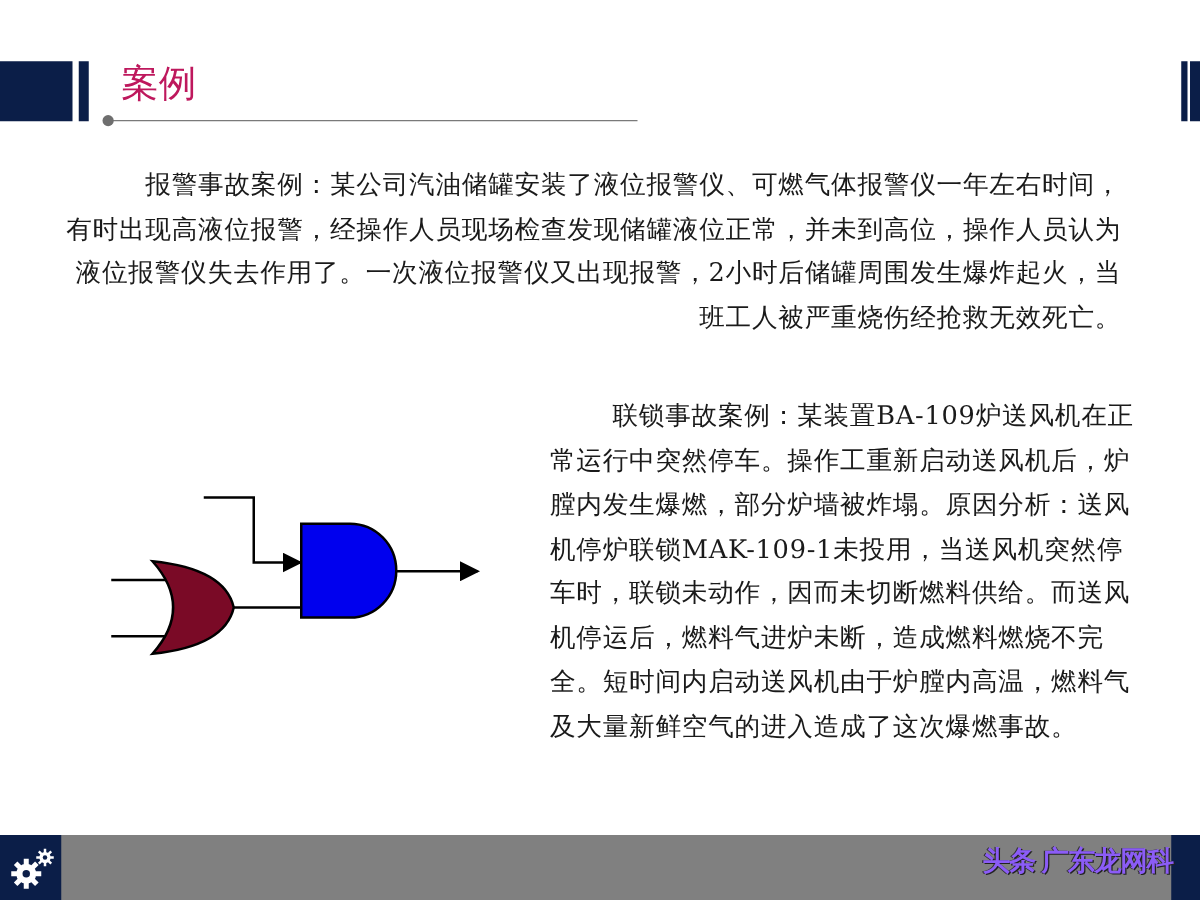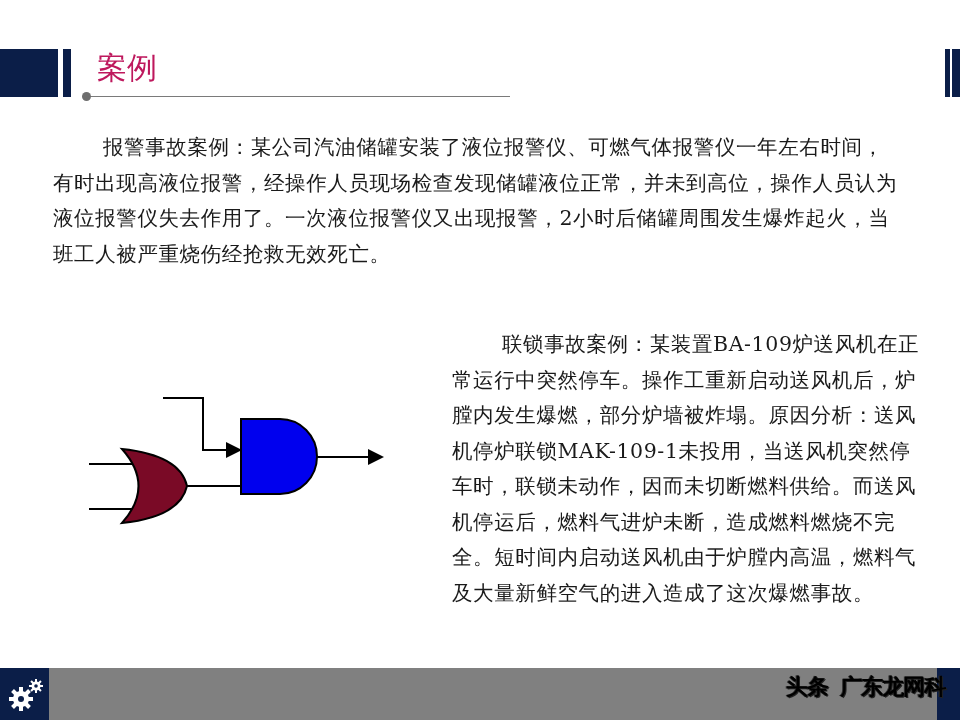--- a/index.html
+++ b/index.html
@@ -16,37 +16,37 @@
     .title {
       position: absolute; left: 97px; top: 48px; font-size: 30px; line-height: 40px;
       font-family: "DejaVu Sans", "Liberation Sans", sans-serif; color: #be185d;
     }
     .title-line { position: absolute; left: 86px; top: 96px; width: 424px; height: 1px; background: #7a7a7a; }
     .title-dot { position: absolute; left: 82px; top: 92px; width: 9px; height: 9px; border-radius: 50%; background: #6e6e6e; }
 
     .para1 {
       position: absolute; left: 53px; top: 130px; width: 844px;
       font-size: 20.5px; line-height: 35.5px; letter-spacing: 0.6px;
-      text-indent: 50px; margin: 0;
+      text-indent: 50px; margin: 0; text-align: right;
     }
     .para2 {
       position: absolute; left: 436px; top: 311px; width: 476px;
       font-size: 20.5px; line-height: 35.5px; letter-spacing: 0.6px;
-      text-indent: 50px; margin: 16px;
+      text-indent: 50px; margin: 4px;
     }
 
     .diagram { position: absolute; left: 80px; top: 385px; width: 320px; height: 145px; }
 
     .footer-bar { position: absolute; left: 0; top: 668px; width: 960px; height: 52px; background: #808080; }
     .footer-left { position: absolute; left: 0; top: 668px; width: 49px; height: 52px; background: #0b1e48; }
     .footer-right { position: absolute; left: 937px; top: 668px; width: 23px; height: 52px; background: #0b1e48; }
     .gear-wrap { position: absolute; left: 6px; top: 675px; width: 40px; height: 40px; }
     .watermark {
       position: absolute; left: 786px; top: 674px; font-size: 22px; line-height: 30px;
-      color: #000000; font-family: Liberation Mono, monospace; font-weight: bold;
+      color: #8b5cf6; font-family: Liberation Sans, sans-serif; font-weight: bold;
       text-shadow: 1px 1px 0 #222, -1px 0 0 #333; letter-spacing: -1px;
     }
   </style>
 </head>
 <body>
 
 <div class="hdr-block-l"></div>
 <div class="hdr-thin-l"></div>
 <div class="hdr-thin-r"></div>
 <div class="hdr-block-r"></div>

